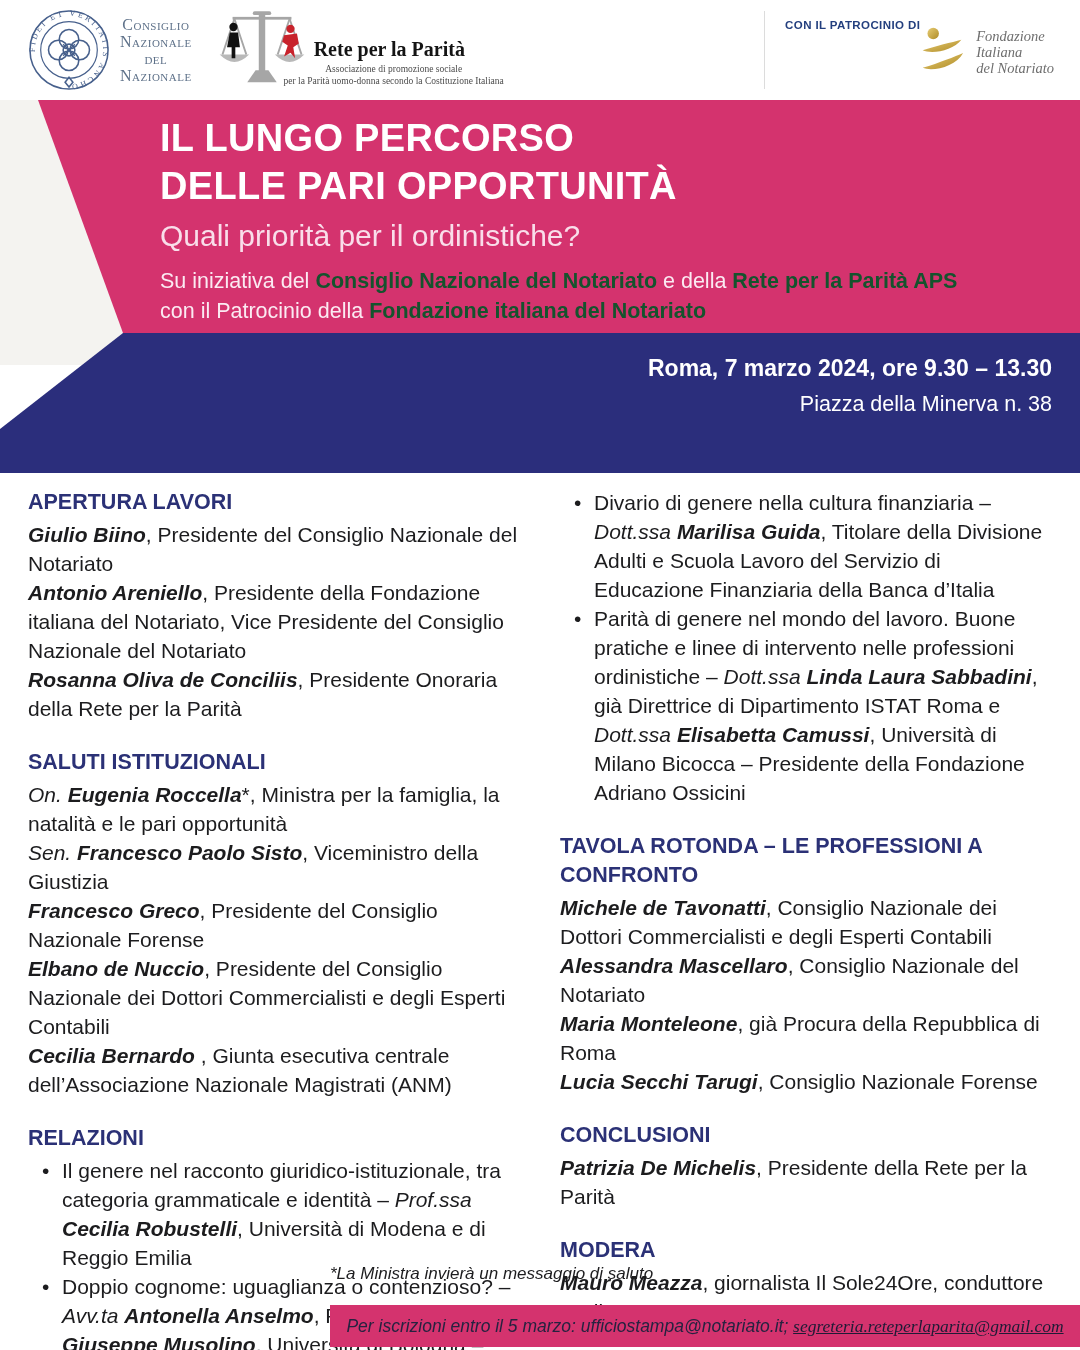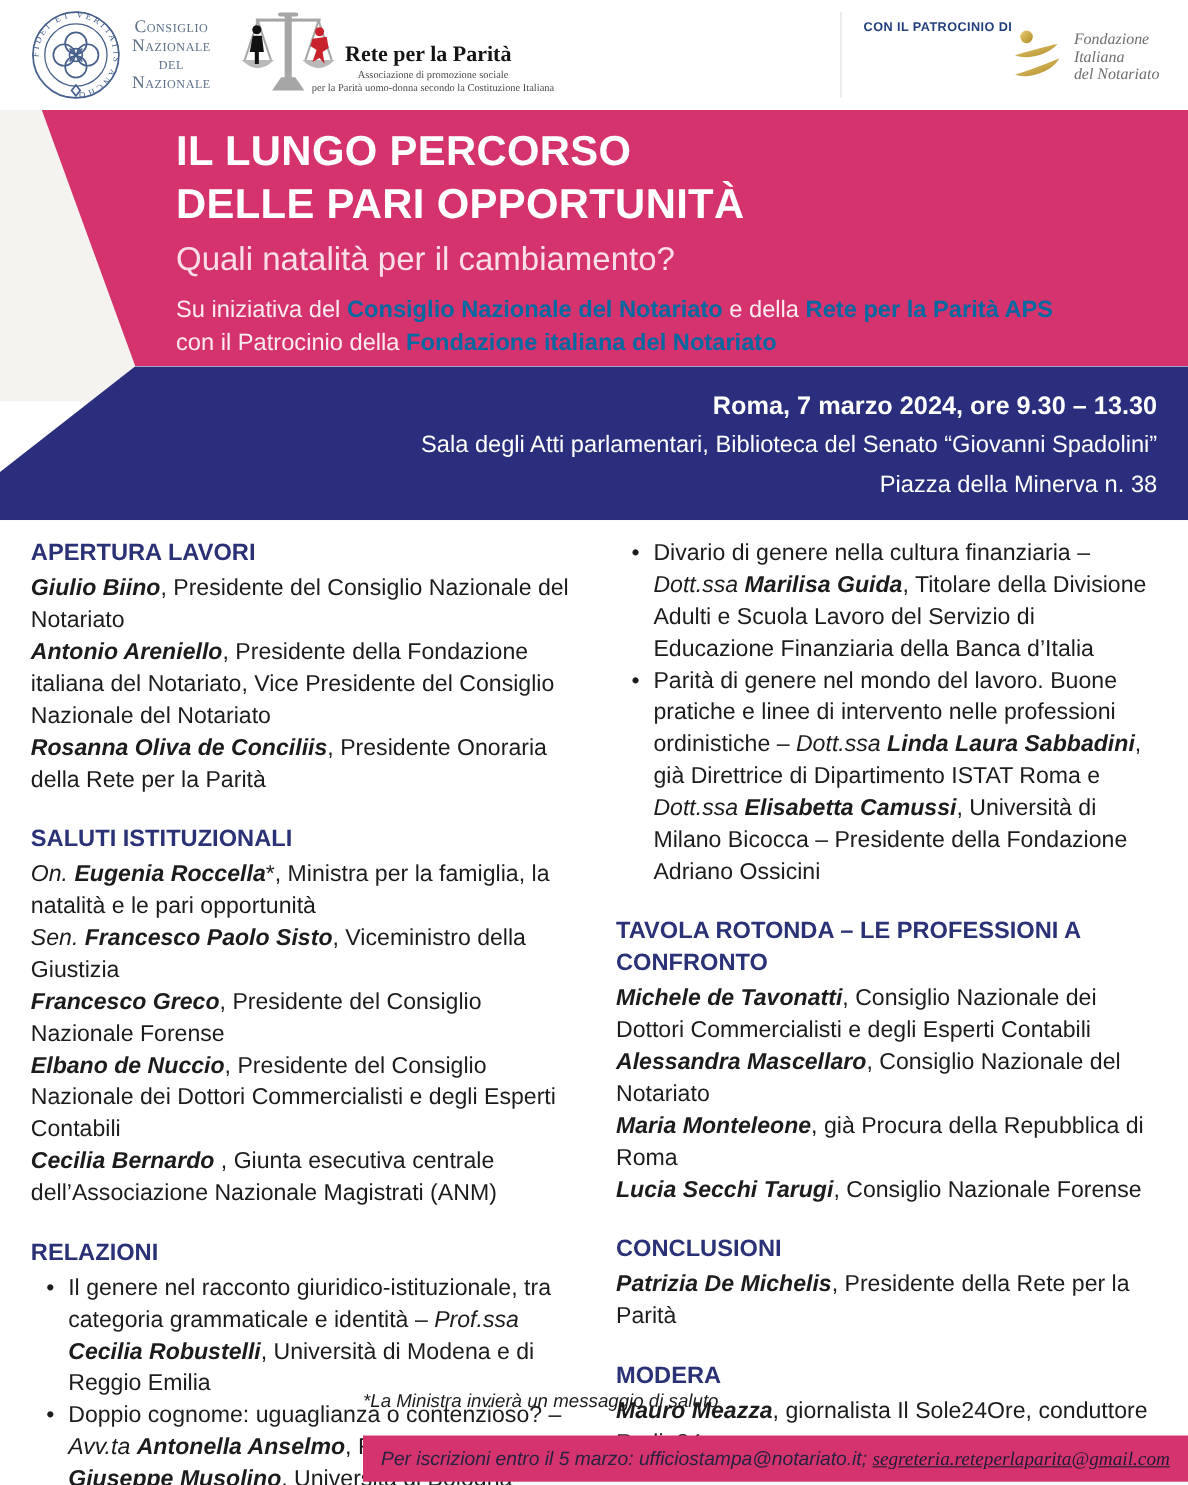--- a/index.html
+++ b/index.html
@@ -32,21 +32,21 @@
   .band-pink{position:absolute;top:0;left:0;width:100%;height:233px;background:var(--pink);
     -webkit-clip-path:polygon(38px 0,100% 0,100% 100%,123px 100%);
     clip-path:polygon(38px 0,100% 0,100% 100%,123px 100%);}
   .band-blue{position:absolute;top:233px;left:0;width:100%;height:140px;background:var(--navy);
     -webkit-clip-path:polygon(123px 0,100% 0,100% 100%,0 100%,0 96px);
     clip-path:polygon(123px 0,100% 0,100% 100%,0 100%,0 96px);}
   .pink-content{position:absolute;top:0;left:160px;right:30px;}
   .title{margin:14px 0 0;font-size:38px;line-height:48px;font-weight:700;color:#fff;letter-spacing:.3px;}
   .subtitle{margin-top:9px;font-size:30px;font-weight:400;color:#F9DEEA;}
   .promoters{margin-top:13px;font-size:21.5px;line-height:30px;color:#FBEAF2;}
-  .promoters .b{color:#0369a1;}
+  .promoters .b{color:#14532d;}
   .blue-content{position:absolute;top:250px;right:28px;text-align:right;color:#fff;}
   .event-l1{font-size:23px;font-weight:700;line-height:36px;}
   .event-l2,.event-l3{font-size:21.5px;font-weight:400;line-height:36px;}
   
   .main{position:absolute;top:488px;left:28px;width:1024px;display:grid;
     grid-template-columns:500px 1fr;column-gap:32px;}
   .prog-section{margin-bottom:25px;}
   .sec-title{color:var(--heading);font-size:21.5px;font-weight:700;line-height:29px;margin:0 0 3px;}
   .entry{margin:0;font-size:21px;line-height:29px;color:#1C1C1E;}
   .b{font-weight:700;}
@@ -160,30 +160,29 @@
 
   <div class="hero">
     <div class="band-pink"></div>
     <div class="band-blue"></div>
 
     <div class="pink-content">
       <h1 class="title">
         <div>IL LUNGO PERCORSO</div>
         <div>DELLE PARI OPPORTUNITÀ</div>
       </h1>
-      <div class="subtitle">Quali natalità per il cambiamento?</div>
+      <div class="subtitle">Quali priorità per il ordinistiche?</div>
       <div class="promoters">
         <div><span>Su iniziativa del </span><span class="b">Consiglio Nazionale del Notariato</span><span> e della </span><span class="b">Rete per la Parità APS</span></div>
         <div><span>con il Patrocinio della </span><span class="b">Fondazione italiana del Notariato</span></div>
       </div>
     </div>
 
     <div class="blue-content">
       <div class="event-l1">Roma, 7 marzo 2024, ore 9.30 – 13.30</div>
-      <div class="event-l2">Sala degli Atti parlamentari, Biblioteca del Senato “Giovanni Spadolini”</div>
       <div class="event-l3">Piazza della Minerva n. 38</div>
     </div>
   </div>
 
   <div class="main">
     <div id="col-left">
         <section class="prog-section">
           <h3 class="sec-title">APERTURA LAVORI</h3>
           <div>
             <p class="entry"><span class="b i">Giulio Biino</span><span>, Presidente del Consiglio Nazionale del Notariato</span></p>

